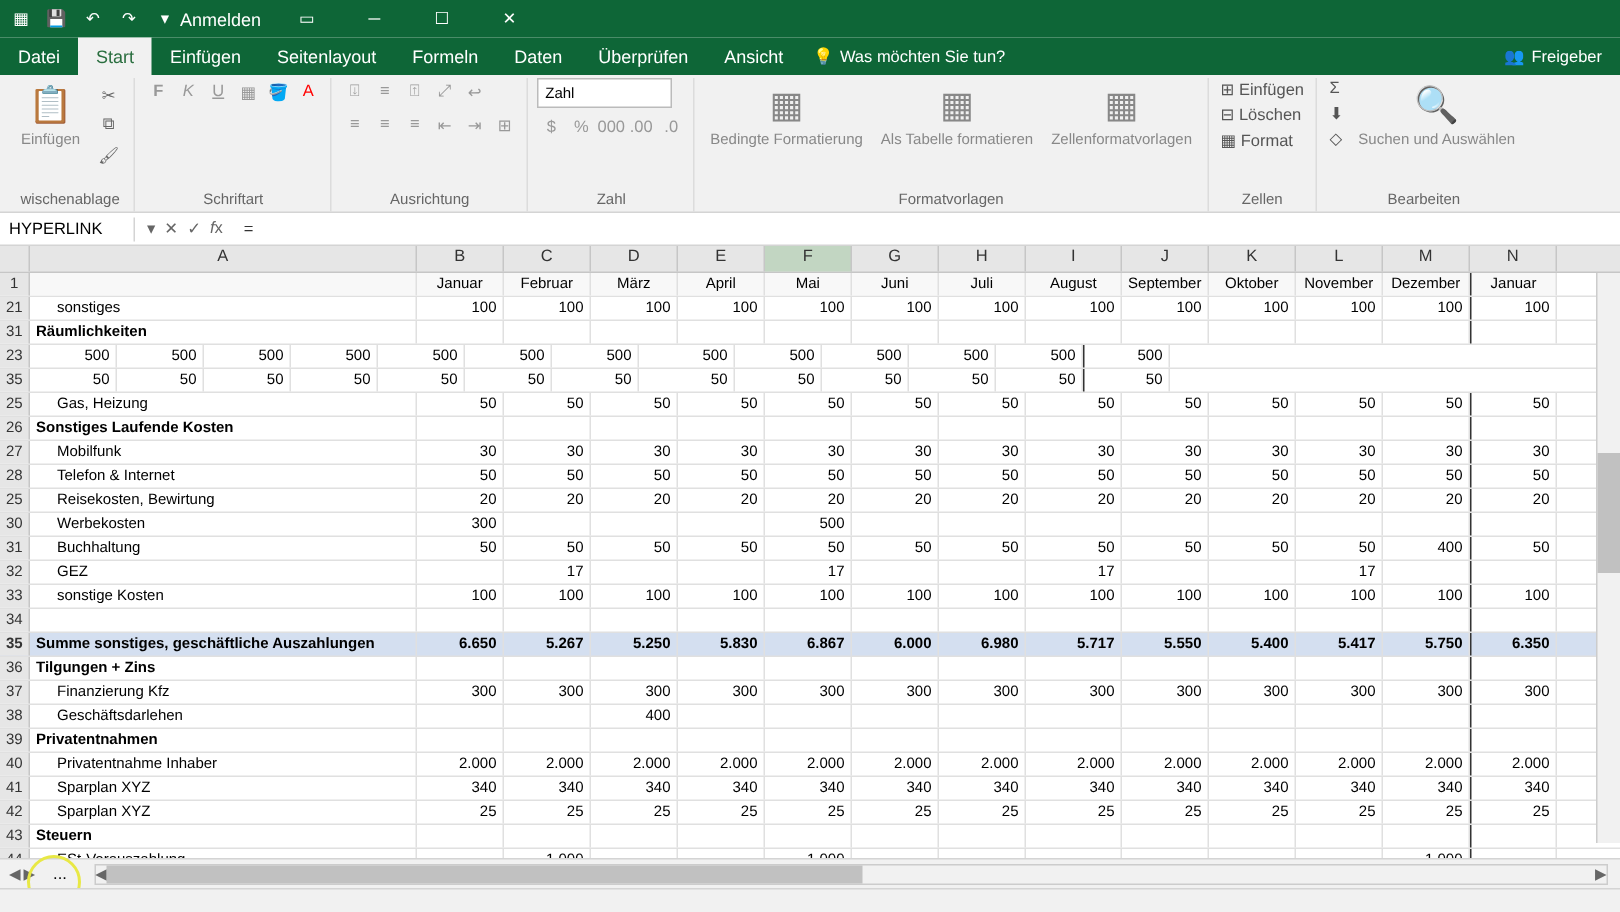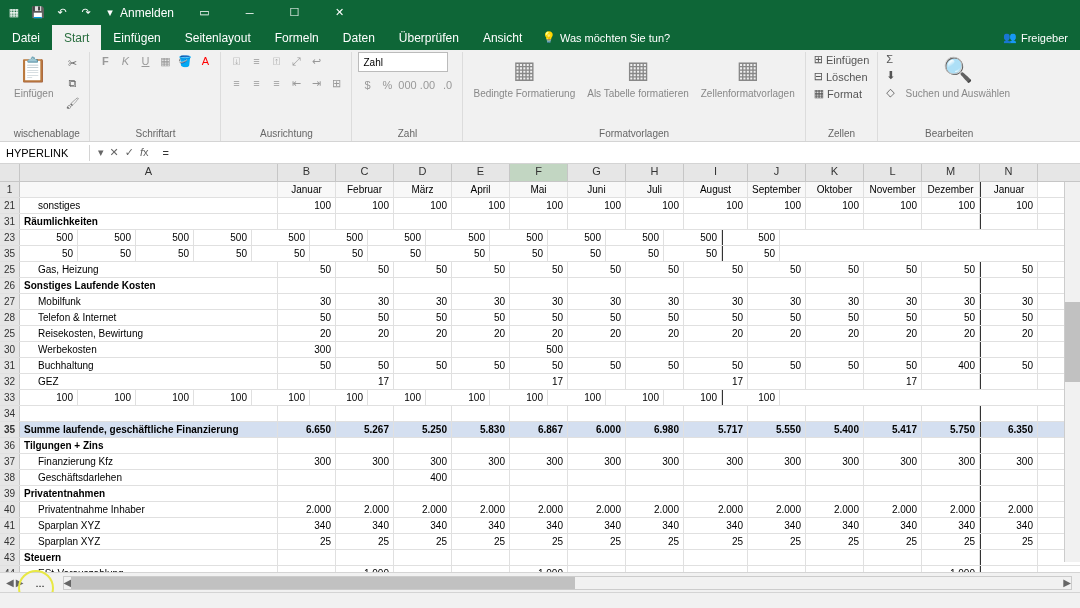--- a/index.html
+++ b/index.html
@@ -503,20 +503,21 @@
         <div class="cell col-h" style="width:58px"></div>
         <div class="cell col-i num" style="width:64px">17</div>
         <div class="cell col-j" style="width:58px"></div>
         <div class="cell col-k" style="width:58px"></div>
         <div class="cell col-l num" style="width:58px">17</div>
         <div class="cell col-m" style="width:58px"></div>
         <div class="cell col-n col-n-border" style="width:58px"></div>
       </div>
       <div class="row indent">
         <div class="row-head">33</div>
+        <div class="cell col-a" style="width:258px">sonstige Kosten</div>
         <div class="cell col-b num" style="width:58px">100</div>
         <div class="cell col-c num" style="width:58px">100</div>
         <div class="cell col-d num" style="width:58px">100</div>
         <div class="cell col-e num" style="width:58px">100</div>
         <div class="cell col-f num" style="width:58px">100</div>
         <div class="cell col-g num" style="width:58px">100</div>
         <div class="cell col-h num" style="width:58px">100</div>
         <div class="cell col-i num" style="width:64px">100</div>
         <div class="cell col-j num" style="width:58px">100</div>
         <div class="cell col-k num" style="width:58px">100</div>
@@ -536,21 +537,21 @@
         <div class="cell col-h" style="width:58px"></div>
         <div class="cell col-i" style="width:64px"></div>
         <div class="cell col-j" style="width:58px"></div>
         <div class="cell col-k" style="width:58px"></div>
         <div class="cell col-l" style="width:58px"></div>
         <div class="cell col-m" style="width:58px"></div>
         <div class="cell col-n col-n-border" style="width:58px"></div>
       </div>
       <div class="row sum1">
         <div class="row-head">35</div>
-        <div class="cell col-a" style="width:258px">Summe laufende, geschäftliche Finanzierung</div>
+        <div class="cell col-a" style="width:258px">Summe sonstiges, geschäftliche Auszahlungen</div>
         <div class="cell col-b num" style="width:58px">6.650</div>
         <div class="cell col-c num" style="width:58px">5.267</div>
         <div class="cell col-d num" style="width:58px">5.250</div>
         <div class="cell col-e num" style="width:58px">5.830</div>
         <div class="cell col-f num" style="width:58px">6.867</div>
         <div class="cell col-g num" style="width:58px">6.000</div>
         <div class="cell col-h num" style="width:58px">6.980</div>
         <div class="cell col-i num" style="width:64px">5.717</div>
         <div class="cell col-j num" style="width:58px">5.550</div>
         <div class="cell col-k num" style="width:58px">5.400</div>

